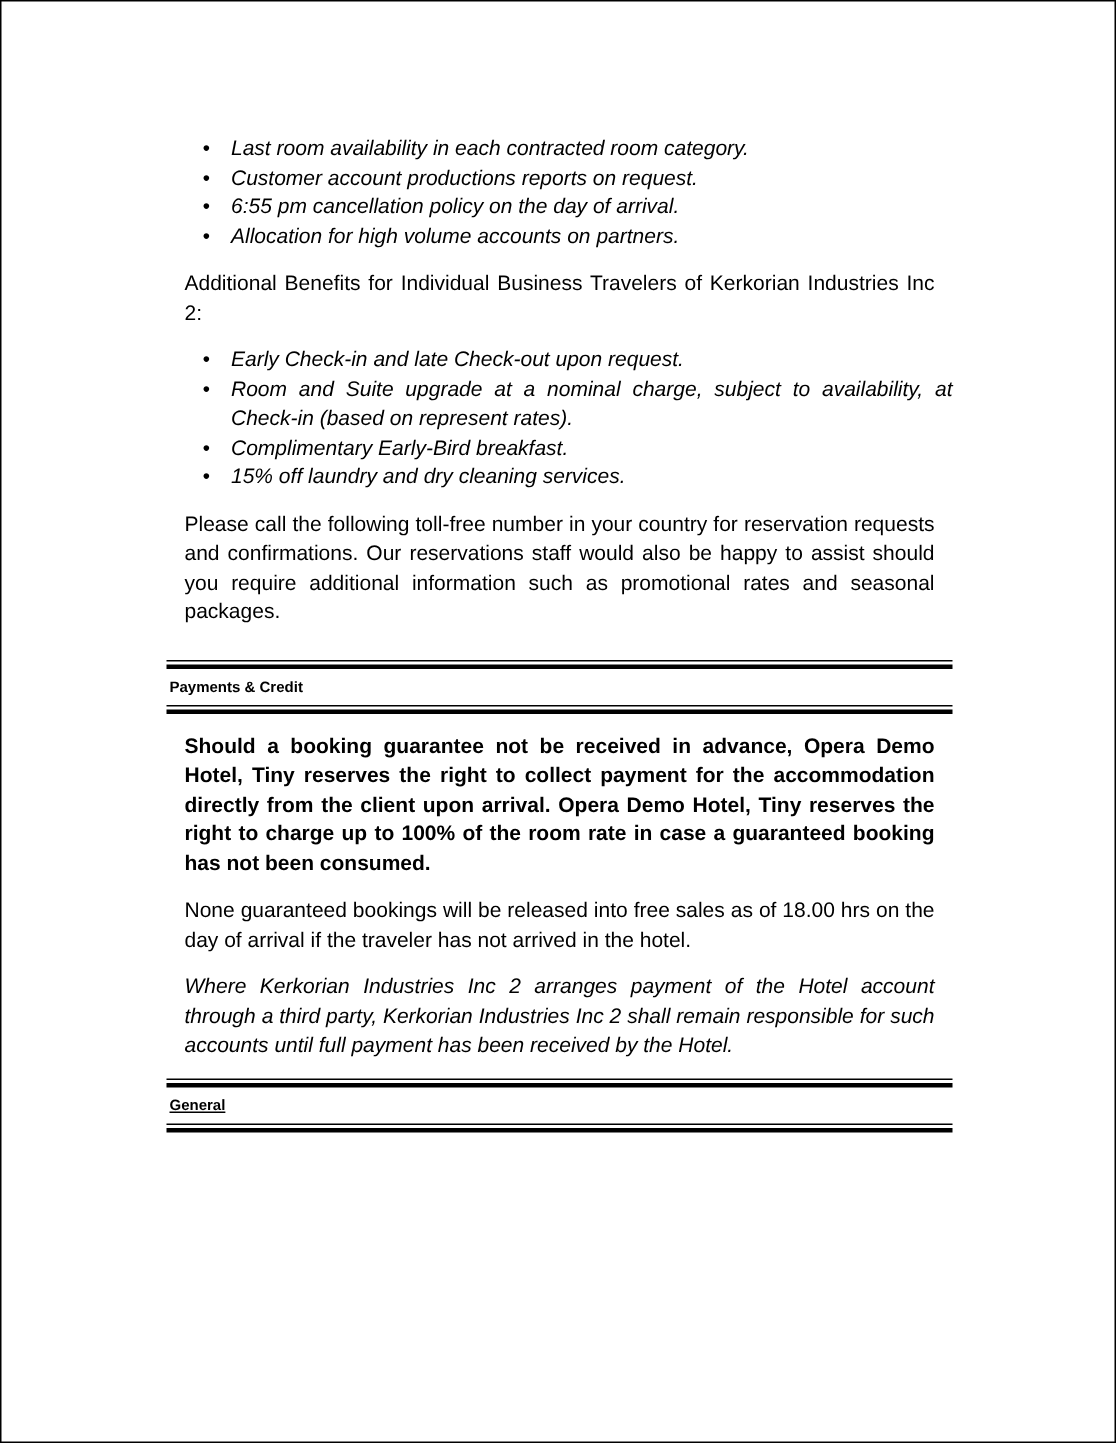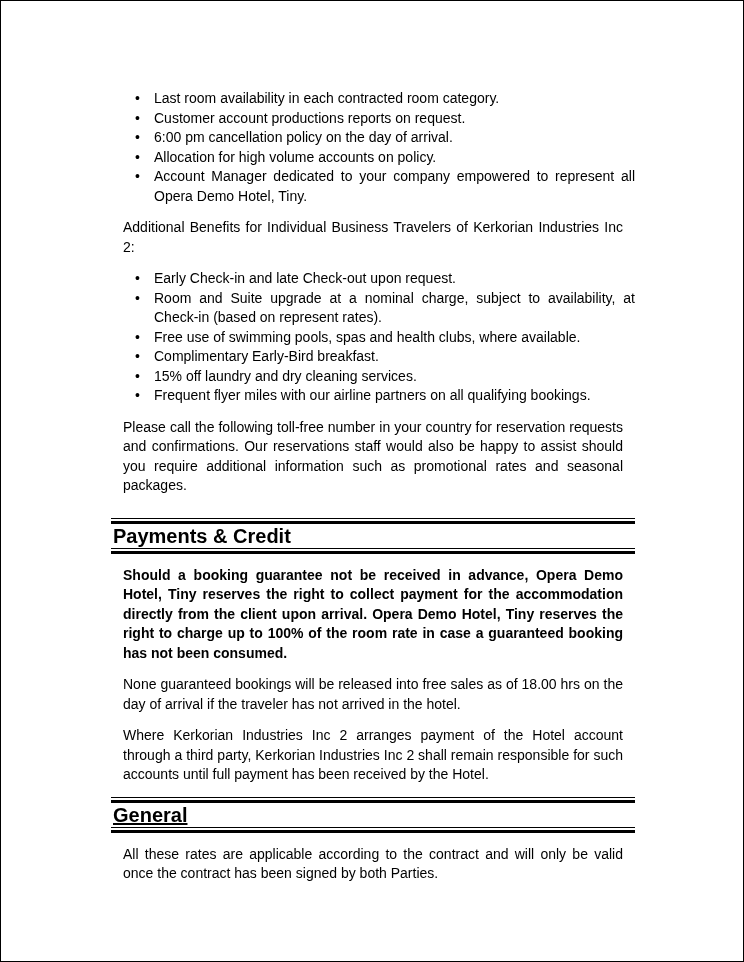--- a/index.html
+++ b/index.html
@@ -20,92 +20,89 @@
     position: absolute;
     left: 110px;
     top: 0;
     width: 524px;
     padding-top: 88px;
   }
   ul.bullets {
     list-style: none;
     margin: 0;
     padding: 0;
+    font-style: italic;
   }
   ul.bullets li {
     position: relative;
     padding-left: 43px;
     text-align: justify;
   }
   ul.bullets li::before {
     content: "\2022";
     position: absolute;
     left: 24px;
     top: 0;
   }
   p.para {
     margin: 12px;
     text-align: justify;
   }
   .after-list-gap   { margin-bottom: 27px; }
   .mt-14 { margin-top: 14px; }
   .mt-11 { margin-top: 11px; font-weight: bold; }
-  .mt-10 { margin-top: 10px; }
+  .mt-10 { margin-top: 10px; font-style: italic; }
   .mt-9  { margin-top: 9px; }
   .section-header {
     margin-top: 22px;
     border-top: 1px solid #000000;
     border-bottom: 3px solid #000000;
     padding: 2px 0;
   }
   .section-header.general { margin-top: 8px; text-decoration: underline; }
   .section-header-inner {
     border-top: 3px solid #000000;
     border-bottom: 1px solid #000000;
     padding: 3px 3px 2px 2px;
     font-weight: bold;
-    font-size: 20px;
+    font-size: 10px;
     line-height: 19px;
   }
 </style>
 </head>
 <body>
 
 <div class="page">
   <div class="content">
 
     <ul class="bullets after-list-gap">
       <li>Last room availability in each contracted room category.</li>
       <li>Customer account productions reports on request.</li>
-      <li>6:00 pm cancellation policy on the day of arrival.</li>
-      <li>Allocation for high volume accounts on policy.</li>
-      <li>Account Manager dedicated to your company empowered to represent all Opera Demo Hotel, Tiny.</li>
+      <li>6:55 pm cancellation policy on the day of arrival.</li>
+      <li>Allocation for high volume accounts on partners.</li>
     </ul>
 
     <p class="para">Additional Benefits for Individual Business Travelers of Kerkorian Industries Inc 2:</p>
 
     <ul class="bullets">
       <li>Early Check-in and late Check-out upon request.</li>
       <li>Room and Suite upgrade at a nominal charge, subject to availability, at Check-in (based on represent rates).</li>
-      <li>Free use of swimming pools, spas and health clubs, where available.</li>
       <li>Complimentary Early-Bird breakfast.</li>
       <li>15% off laundry and dry cleaning services.</li>
-      <li>Frequent flyer miles with our airline partners on all qualifying bookings.</li>
     </ul>
 
     <p class="para mt-14">Please call the following toll-free number in your country for reservation requests and confirmations. Our reservations staff would also be happy to assist should you require additional information such as promotional rates and seasonal packages.</p>
 
     <div class="section-header">
       <div class="section-header-inner">Payments &amp; Credit</div>
     </div>
 
     <p class="para mt-11">Should a booking guarantee not be received in advance, Opera Demo Hotel, Tiny reserves the right to collect payment for the accommodation directly from the client upon arrival. Opera Demo Hotel, Tiny reserves the right to charge up to 100% of the room rate in case a guaranteed booking has not been consumed.</p>
     <p class="para mt-9">None guaranteed bookings will be released into free sales as of 18.00 hrs on the day of arrival if the traveler has not arrived in the hotel.</p>
     <p class="para mt-10">Where Kerkorian Industries Inc 2 arranges payment of the Hotel account through a third party, Kerkorian Industries Inc 2 shall remain responsible for such accounts until full payment has been received by the Hotel.</p>
 
     <div class="section-header general">
       <div class="section-header-inner">General</div>
     </div>
 
-    <p class="para mt-10">All these rates are applicable according to the contract and will only be valid once the contract has been signed by both Parties.</p>
 
   </div>
 </div>
 
 </body></html>

